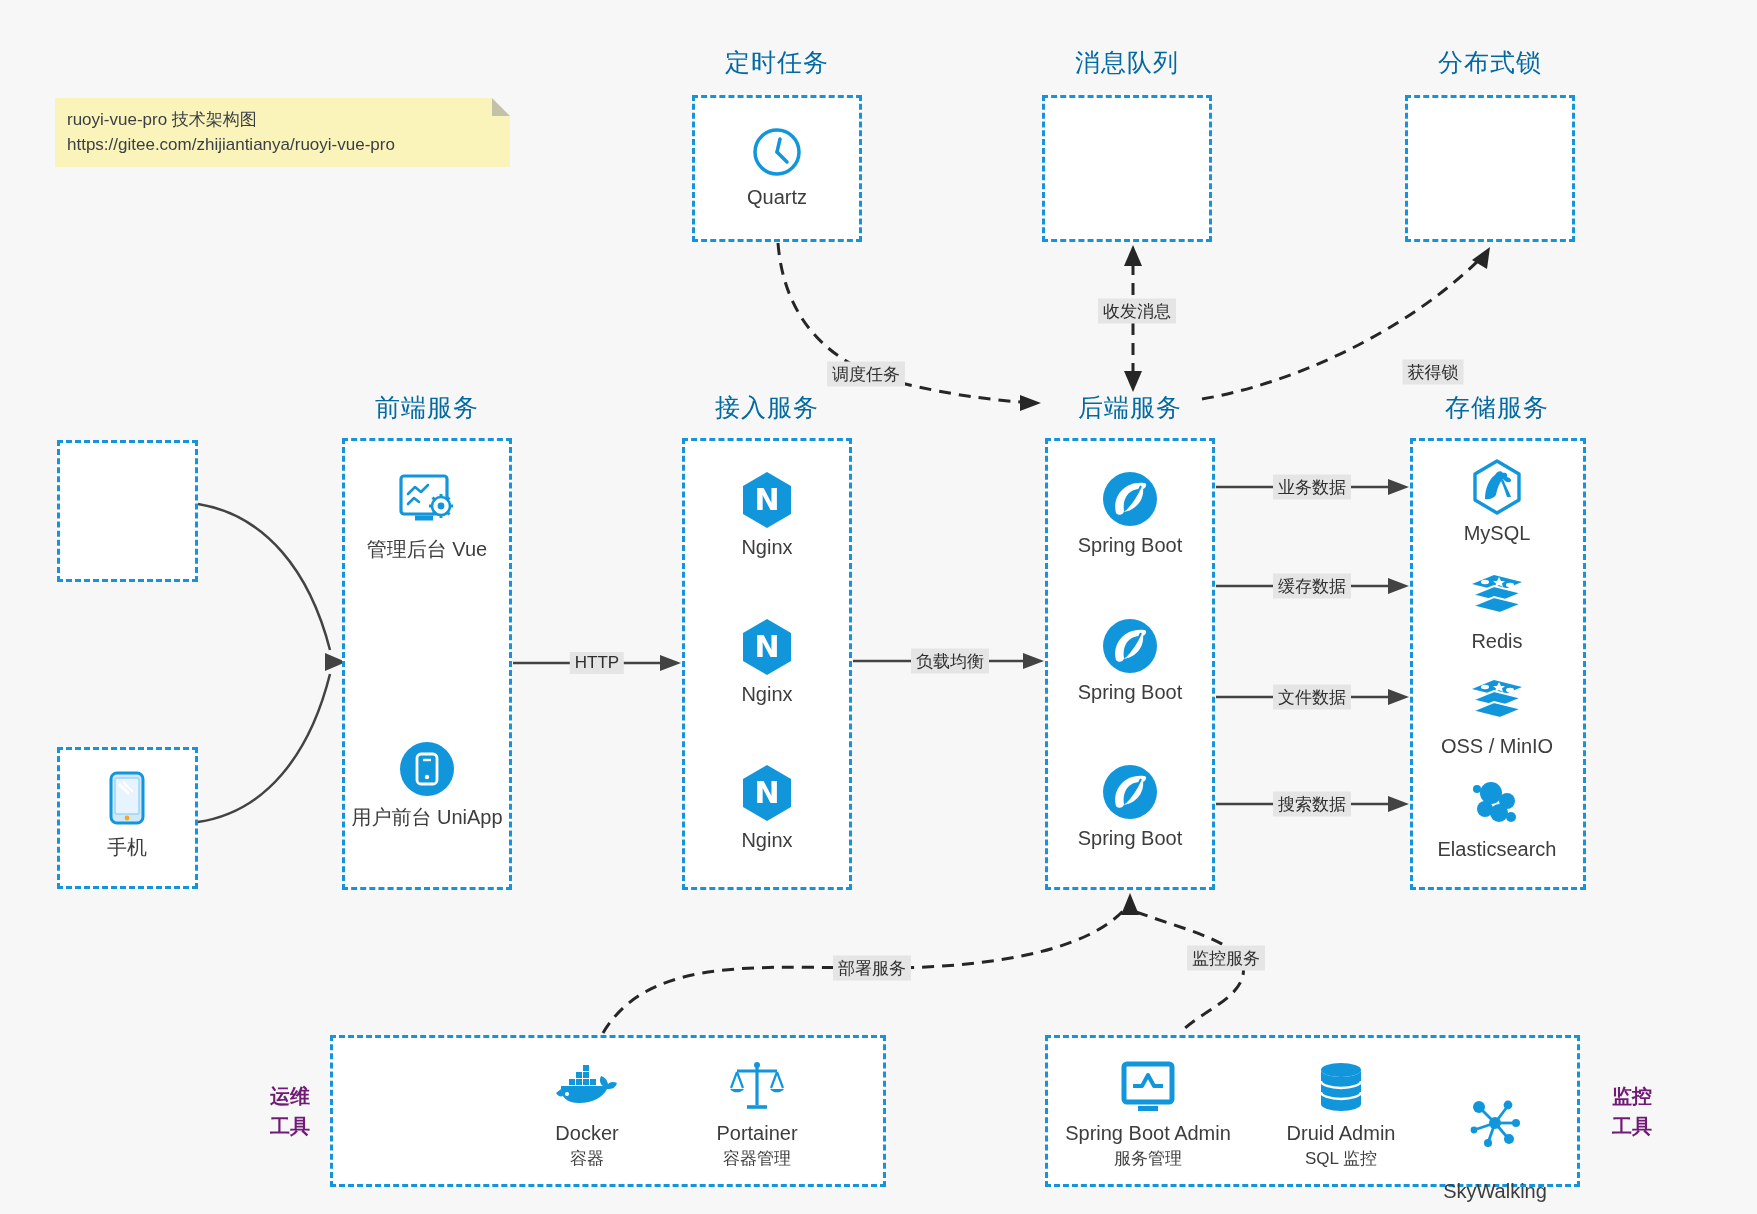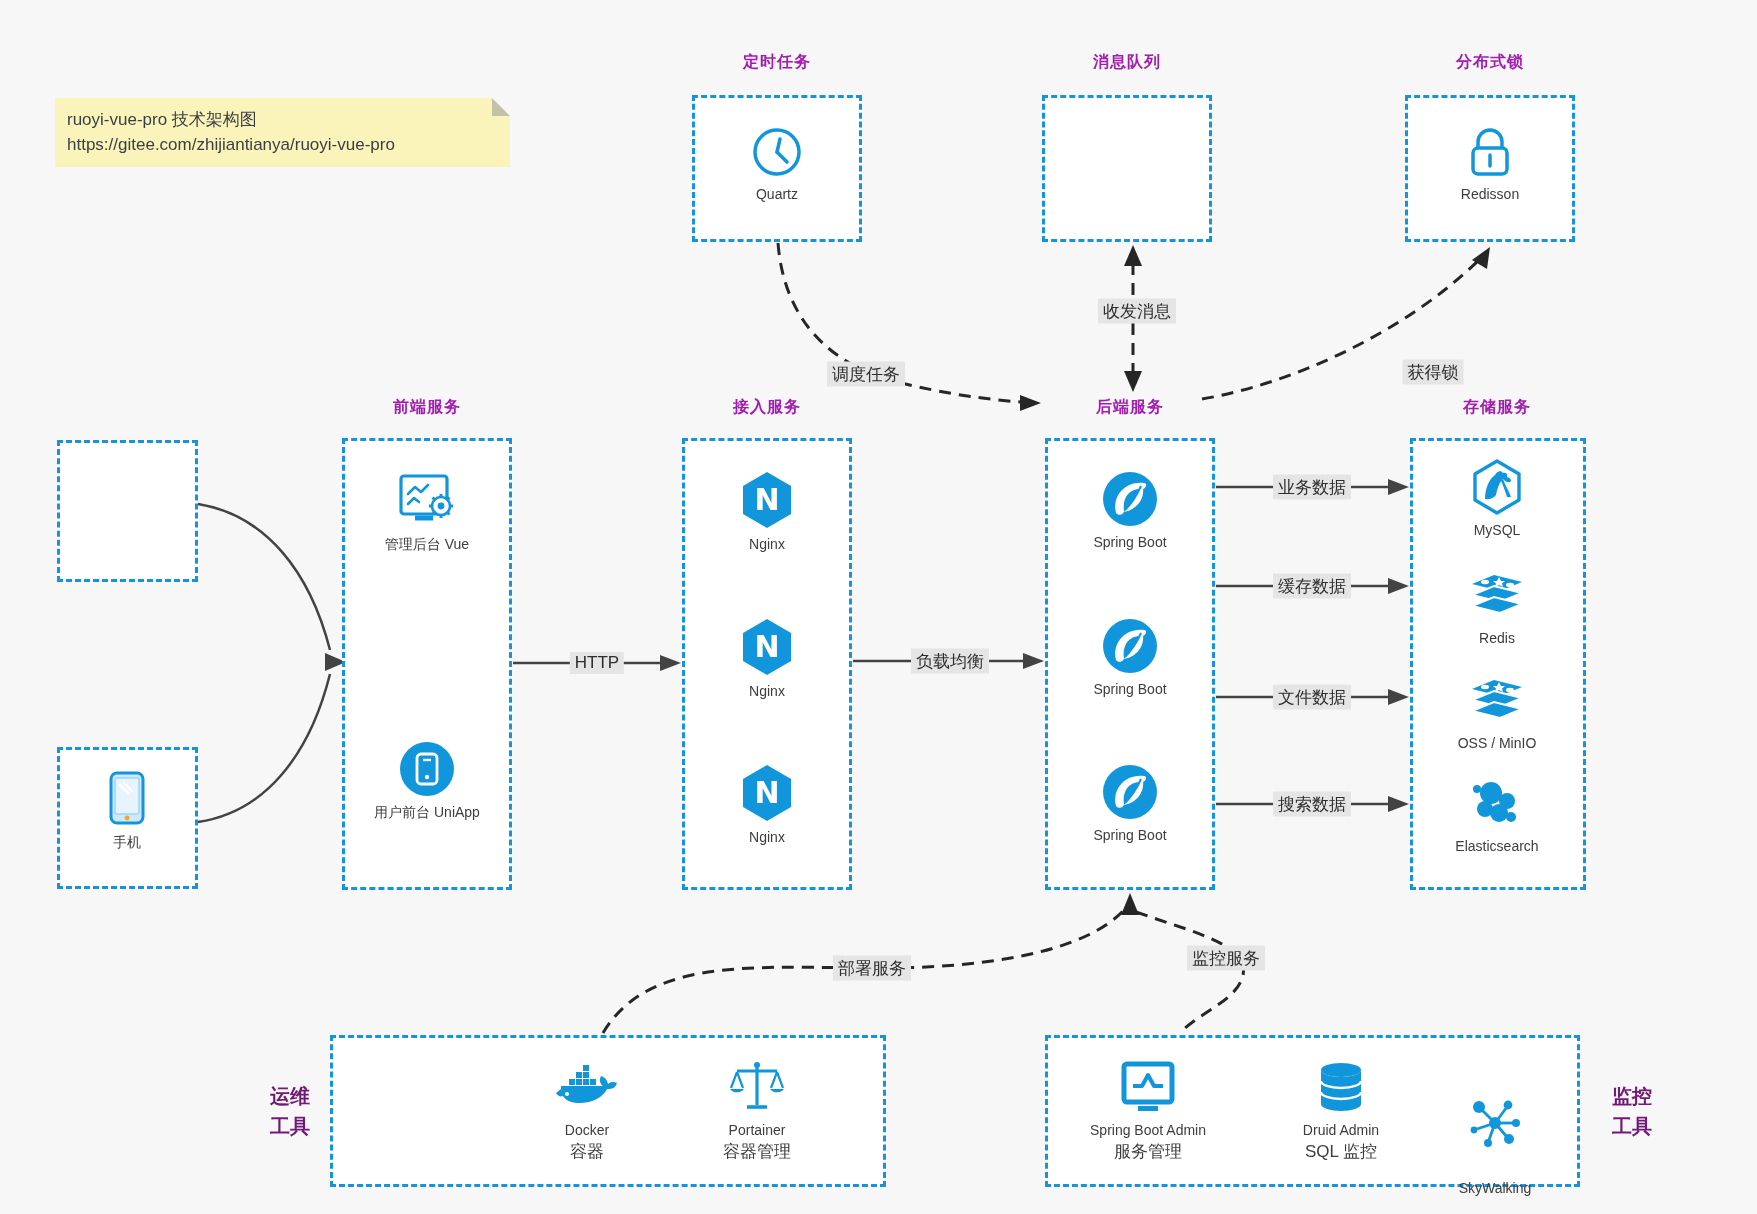--- a/index.html
+++ b/index.html
@@ -1,22 +1,22 @@
 <!DOCTYPE html>
 <html><head>
 <meta charset="utf-8">
 <style>
   html,body{margin:0;padding:0;background:#f7f7f8;font-family:"Liberation Sans","DejaVu Sans",sans-serif;}
   .canvas{position:relative;width:1757px;height:1214px;background:#f7f7f8;overflow:hidden;}
   svg.wires{position:absolute;left:0;top:0;z-index:1;}
   .dash-box{position:absolute;border:3px dashed #1594dc;background:#ffffff;z-index:2;box-sizing:border-box;}
-  .red-title{position:absolute;transform:translate(-50%,-50%);color:#a21caf;font-weight:bold;font-size:16px;letter-spacing:1px;white-space:nowrap;z-index:3;}
+  .red-title{position:absolute;transform:translate(-50%,-50%);color:#0369a1;font-weight:normal;font-size:25px;letter-spacing:1px;white-space:nowrap;z-index:3;}
   .side-label{position:absolute;transform:translate(-50%,-50%);color:#701a75;font-weight:bold;font-size:20px;line-height:30px;text-align:center;white-space:nowrap;z-index:3;}
   .node{position:absolute;width:170px;display:flex;flex-direction:column;align-items:center;z-index:4;}
-  .node .node-label{margin-top:6px;font-size:14px;color:#3d3d3d;white-space:nowrap;text-align:left;}
+  .node .node-label{margin-top:6px;font-size:20px;color:#3d3d3d;white-space:nowrap;text-align:left;}
   .node .node-sublabel{margin-top:2px;font-size:17px;color:#3d3d3d;white-space:nowrap;text-align:center;}
   .edge-label{position:absolute;transform:translate(-50%,-50%);background:#e5e5e5;padding:1px 5px;font-size:17px;color:#2e2e2e;white-space:nowrap;z-index:5;}
   .note{position:absolute;left:55px;top:98px;width:455px;height:69px;background:#fbf4ba;z-index:3;box-sizing:border-box;padding:9px 0 0 12px;}
   .note .note-line{font-size:17px;color:#3a3f45;line-height:25px;white-space:nowrap;}
   .note-fold{position:absolute;right:0;top:0;width:0;height:0;border-top:18px solid #f7f7f8;border-left:18px solid #c2c2a8;z-index:4;}
   .ico{display:block;}
 </style>
 </head>
 <body>
 
@@ -105,28 +105,20 @@
   <div class="edge-label" style="left:1226px;top:958px;">监控服务</div>
 
   <div class="node" style="left:692px;top:124px;">
     <svg class="ico" width="56" height="56" viewBox="-28 -28 56 56">
       <circle cx="0" cy="0" r="22" fill="#fff" stroke="#1296db" stroke-width="3.5"></circle>
       <line x1="0" y1="0" x2="3" y2="-13" stroke="#1296db" stroke-width="3.5" stroke-linecap="round"></line>
       <line x1="0" y1="0" x2="10" y2="10" stroke="#1296db" stroke-width="3.5" stroke-linecap="round"></line>
     </svg>
     <div class="node-label">Quartz</div>
   </div>
-  <div class="node" style="left:1405px;top:124px;">
-    <svg class="ico" width="56" height="56" viewBox="-28 -28 56 56">
-      <path d="M -12 -4 L -12 -10 A 12 12 0 0 1 12 -10 L 12 -4" fill="none" stroke="#1296db" stroke-width="3.5"></path>
-      <rect x="-17" y="-4" width="34" height="26" rx="5" fill="#fff" stroke="#1296db" stroke-width="3.5"></rect>
-      <line x1="0" y1="3" x2="0" y2="14" stroke="#1296db" stroke-width="3.5" stroke-linecap="round"></line>
-    </svg>
-    <div class="node-label">Redisson</div>
-  </div>
 
   <div class="node" style="left:42px;top:768px;">
     <svg class="ico" width="56" height="60" viewBox="-28 -30 56 60">
       <rect x="-16" y="-25" width="32" height="50" rx="6" fill="#cfe9fb" stroke="#1296db" stroke-width="3"></rect>
       <rect x="-12" y="-20" width="24" height="36" rx="2" fill="#e8f4fd" stroke="#9fd4f5" stroke-width="1.5"></rect>
       <line x1="-8" y1="-14" x2="2" y2="-4" stroke="#ffffff" stroke-width="3"></line>
       <line x1="-4" y1="-16" x2="6" y2="-6" stroke="#ffffff" stroke-width="1.8"></line>
       <circle cx="0" cy="20" r="2.4" fill="#f5a623"></circle>
     </svg>
     <div class="node-label">手机</div>

